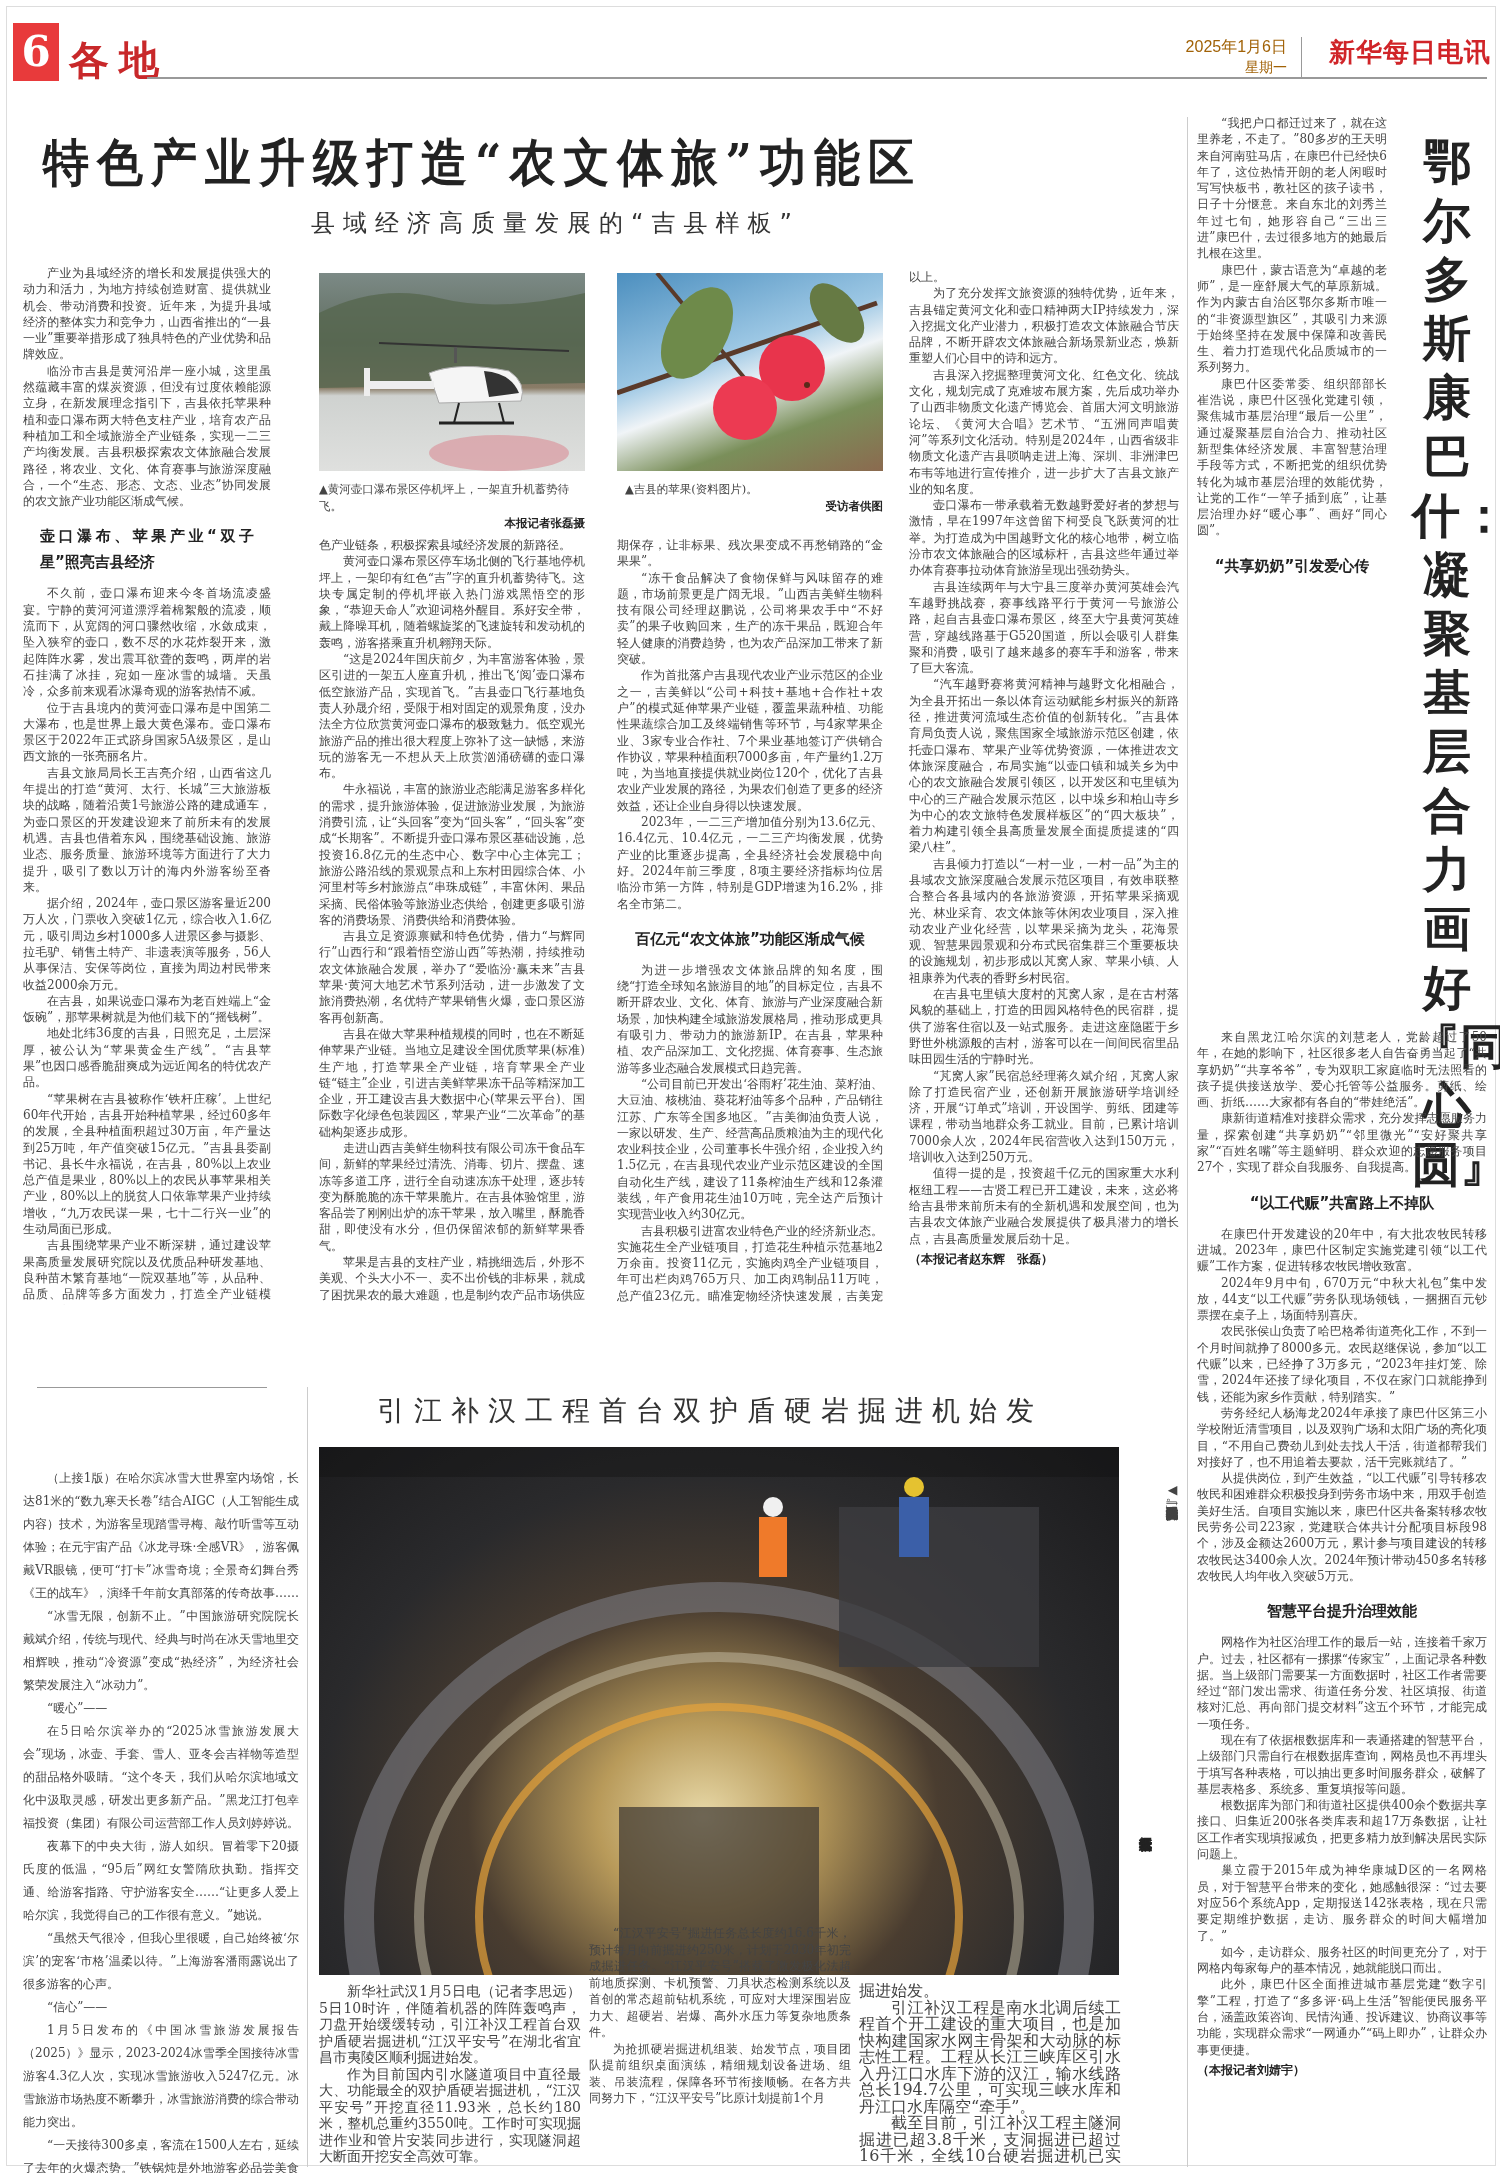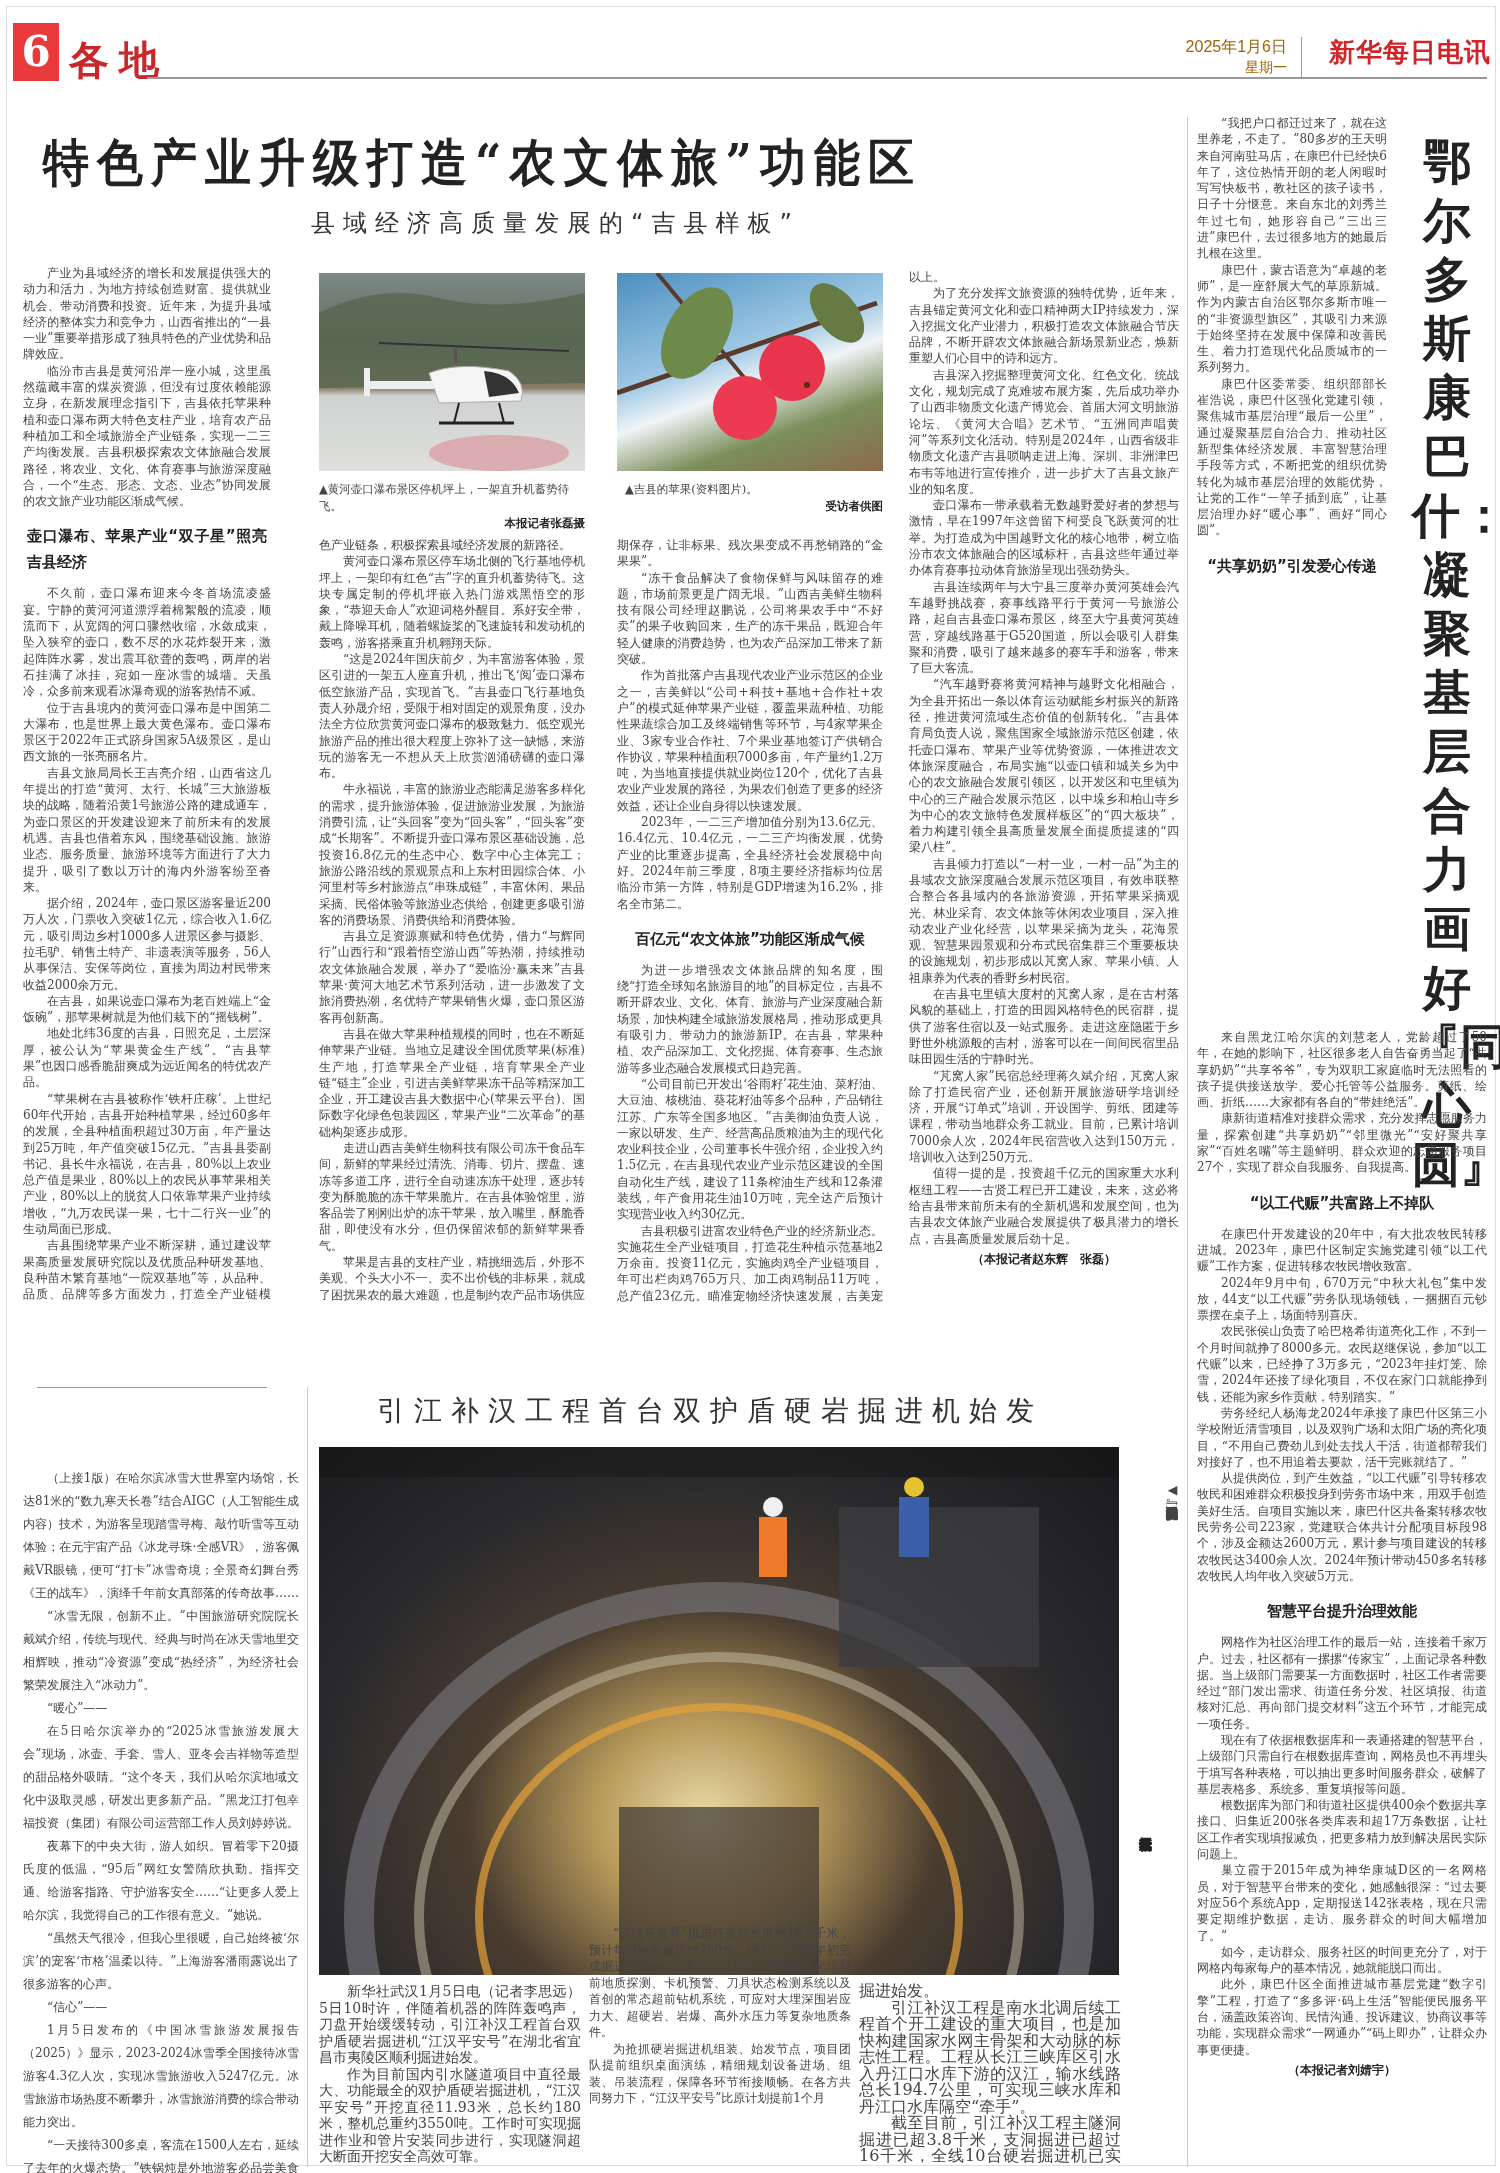--- a/index.html
+++ b/index.html
@@ -14,23 +14,23 @@
   .date{position:absolute;right:210px;top:30px;text-align:right;font-family:"Liberation Sans",sans-serif;font-size:16px;color:#a16207;line-height:20px}
   .date .wk{font-size:14px}
   .vsep{position:absolute;right:195px;top:30px;width:1px;height:40px;background:#999}
   .brand{position:absolute;right:6px;top:28px;color:#d02428;font-size:26px;font-weight:bold;font-family:"DejaVu Serif",serif;letter-spacing:1px}
   
   .headline{position:absolute;left:36px;top:126px;width:900px;font-size:46px;font-weight:bold;letter-spacing:8px;color:#222;font-family:"DejaVu Serif",serif;transform:scaleY(1.1)}
   .subhead{position:absolute;left:304px;top:200px;font-size:24px;letter-spacing:8px;color:#333;font-family:"DejaVu Sans",sans-serif}
   
   .col{position:absolute;font-size:12px;line-height:16.3px;color:#444;text-align:justify;overflow:hidden}
   .col p{text-indent:2em}
-  .col h4{font-family:"DejaVu Sans",sans-serif;font-size:15px;font-weight:bold;color:#222;margin:14px 4px 10px;line-height:26px;text-indent:0}
+  .col h4{font-family:"DejaVu Sans",sans-serif;font-size:15px;font-weight:bold;color:#222;margin:14px 17px 10px;line-height:26px;text-indent:0}
   .col h4.c{text-align:center}
-  .byline{text-align:center;font-family:"DejaVu Sans",sans-serif;font-weight:bold;font-size:12px;color:#222;margin-top:4px}
+  .byline{text-align:left;font-family:"DejaVu Sans",sans-serif;font-weight:bold;font-size:12px;color:#222;margin-top:4px}
   .photo{position:absolute;overflow:hidden}
   .cap{position:absolute;font-size:11.5px;line-height:17px;color:#444}
   .cap .cr{display:block;text-align:right;font-family:"DejaVu Sans",sans-serif;font-weight:bold;color:#222}
   
   .vtitle{position:absolute;left:1405px;top:125px;width:70px;font-family:"DejaVu Serif",serif;font-weight:bold;font-size:48px;line-height:59px;color:#222;text-align:center;word-break:break-all}
   .divider{position:absolute;height:1px;background:#bbb}
   .vdivider{position:absolute;width:1px;background:#ccc}
   .tunnel-title{position:absolute;left:370px;top:1385px;font-family:"DejaVu Sans",sans-serif;font-size:28px;letter-spacing:9px;color:#333}
   .vcap{position:absolute;left:1145px;top:1475px;width:28px;font-size:12.5px;line-height:16px;color:#444;writing-mode:vertical-rl}
   .vcredit{position:absolute;left:1125px;top:1820px;width:22px;font-family:"DejaVu Sans",sans-serif;font-weight:bold;font-size:13px;color:#222;writing-mode:vertical-rl}

